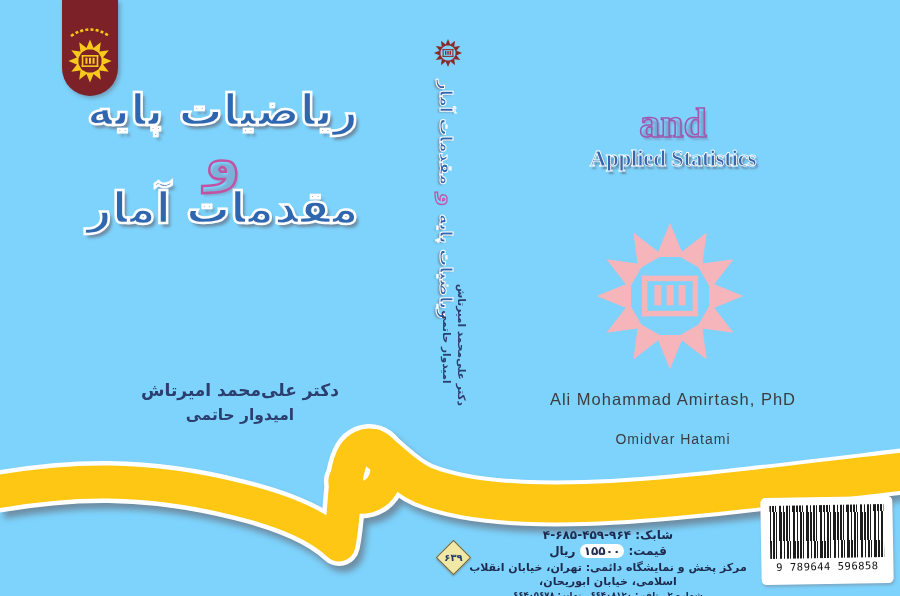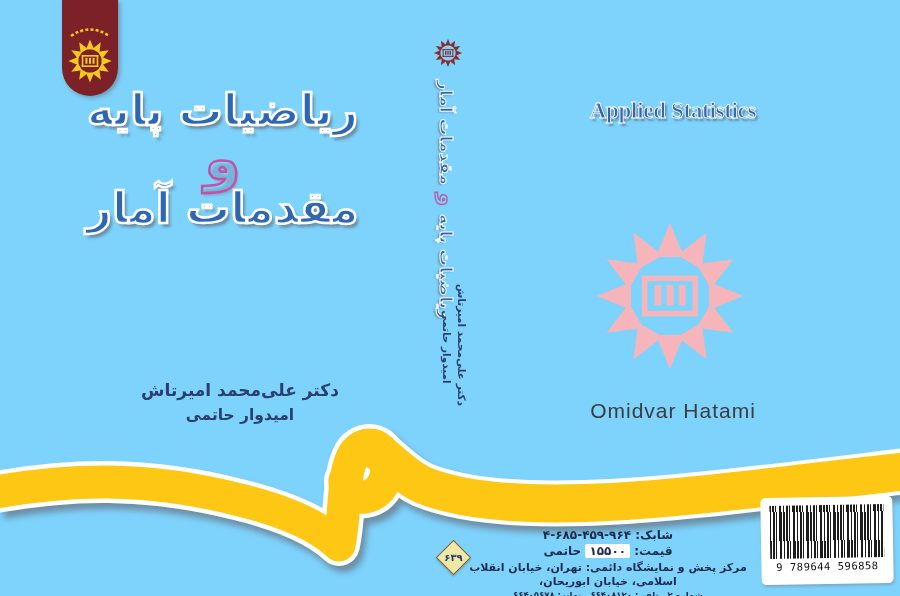--- a/index.html
+++ b/index.html
@@ -71,37 +71,37 @@
   .en-and{
     font-size:42px;line-height:1.05;margin:3px 0 1px 0;
     color:transparent;-webkit-text-stroke:1.6px #a156b0;
     text-shadow:2px 3px 2px rgba(100,60,100,.25);
   }
   .en-authors{
     left:458px;top:390px;width:430px;text-align:center;
     font-family:"Liberation Sans",sans-serif;color:#3c3c3e;
   }
   .en-author-1{font-size:16.5px;letter-spacing:1px;}
-  .en-author-2{font-size:21px;letter-spacing:1px;margin-top:9px;}
+  .en-author-2{font-size:14px;letter-spacing:1px;margin-top:22px;}
 
   
   .wave{left:0;top:0;filter:drop-shadow(4px 6px 3px rgba(90,55,55,.45));}
   .wave-outline-a{fill:none;stroke:#fff;stroke-width:42;stroke-linecap:round;stroke-linejoin:round;}
   .wave-fill-a{fill:none;stroke:#fdc714;stroke-width:33;stroke-linecap:round;stroke-linejoin:round;}
   .wave-outline-b{fill:none;stroke:#fff;stroke-width:46;stroke-linecap:round;stroke-linejoin:round;}
   .wave-fill-b{fill:none;stroke:#fdc714;stroke-width:38;stroke-linecap:round;stroke-linejoin:round;}
 
   
   .imprint{
     right:142px;top:528px;width:300px;text-align:center;direction:rtl;
     color:#1e2a4d;line-height:1.25;
   }
   .imprint-isbn{font-size:12px;font-weight:bold;}
   .imprint-price{font-size:12px;font-weight:bold;margin-top:1px;}
-  .price-value{background:#ffffff;padding:0 4px;border-radius:2px;}
+  .price-value{background:#ffffff;padding:0 4px;border-radius:7px;}
   .imprint-address{font-size:11px;font-weight:bold;margin-top:2px;}
   .imprint-phone{font-size:8.5px;font-weight:bold;margin-top:1px;}
 
   
   .barcode{
     left:761px;top:497px;width:132px;height:87px;background:#fff;
     border-radius:5px;transform:rotate(-1deg);
     box-shadow:1px 2px 3px rgba(120,70,70,.3);
   }
   .barcode-bars{
@@ -185,40 +185,42 @@
     <span>ریاضیات پایه</span>
     <span class="spine-waw">و</span>
     <span>مقدمات آمار</span>
   </div>
   <div class="abs spine-authors">
     <div>دکتر علی‌محمد امیرتاش</div>
     <div>امیدوار حاتمی</div>
   </div>
 
   <div class="abs en-title">
+    <div class="en-and">and</div>
     <div class="line">Applied Statistics</div>
   </div>
 
   <div class="abs en-authors">
+    <div class="en-author-1">Ali Mohammad Amirtash, PhD</div>
     <div class="en-author-2">Omidvar Hatami</div>
   </div>
 
   <svg class="abs wave" width="900" height="596" viewBox="0 0 900 596">
     <path class="wave-outline-a" d="M -30 497 C 70 476 150 477 240 500 C 289 512 320 527 339 545 C 346 512 342 474 354 454 C 363 440 382 443 386 459 C 390 476 382 494 365 497 C 352 499 344 491 345 480"></path>
     <path class="wave-outline-b" d="M 373 448 C 391 460 403 476 423 485 C 462 501 520 505 585 503 C 672 500 780 486 915 470"></path>
     <path class="wave-fill-a" d="M -30 497 C 70 476 150 477 240 500 C 289 512 320 527 339 545 C 346 512 342 474 354 454 C 363 440 382 443 386 459 C 390 476 382 494 365 497 C 352 499 344 491 345 480"></path>
     <path class="wave-fill-b" d="M 373 448 C 391 460 403 476 423 485 C 462 501 520 505 585 503 C 672 500 780 486 915 470"></path>
   </svg>
 
   <div class="abs imprint">
     <div class="imprint-isbn">شابک: ۹۶۴-۴۵۹-۶۸۵-۴</div>
     <div class="imprint-price">
       <span>قیمت:</span>
       <span class="price-value">۱۵۵۰۰</span>
-      <span>حاتمی</span>
+      <span>ریال</span>
     </div>
     <div class="imprint-address">مرکز پخش و نمایشگاه دائمی: تهران، خیابان انقلاب اسلامی، خیابان ابوریحان،</div>
     <div class="imprint-phone">شماره ۲ ـ تلفن: ۶۶۴۰۸۱۲۰ &nbsp;&nbsp;نمابر: ۶۶۴۰۵۶۷۸</div>
   </div>
 
   <div class="abs barcode">
     <div class="barcode-bars"></div>
     <div class="barcode-number">9 789644 596858</div>
   </div>
 

